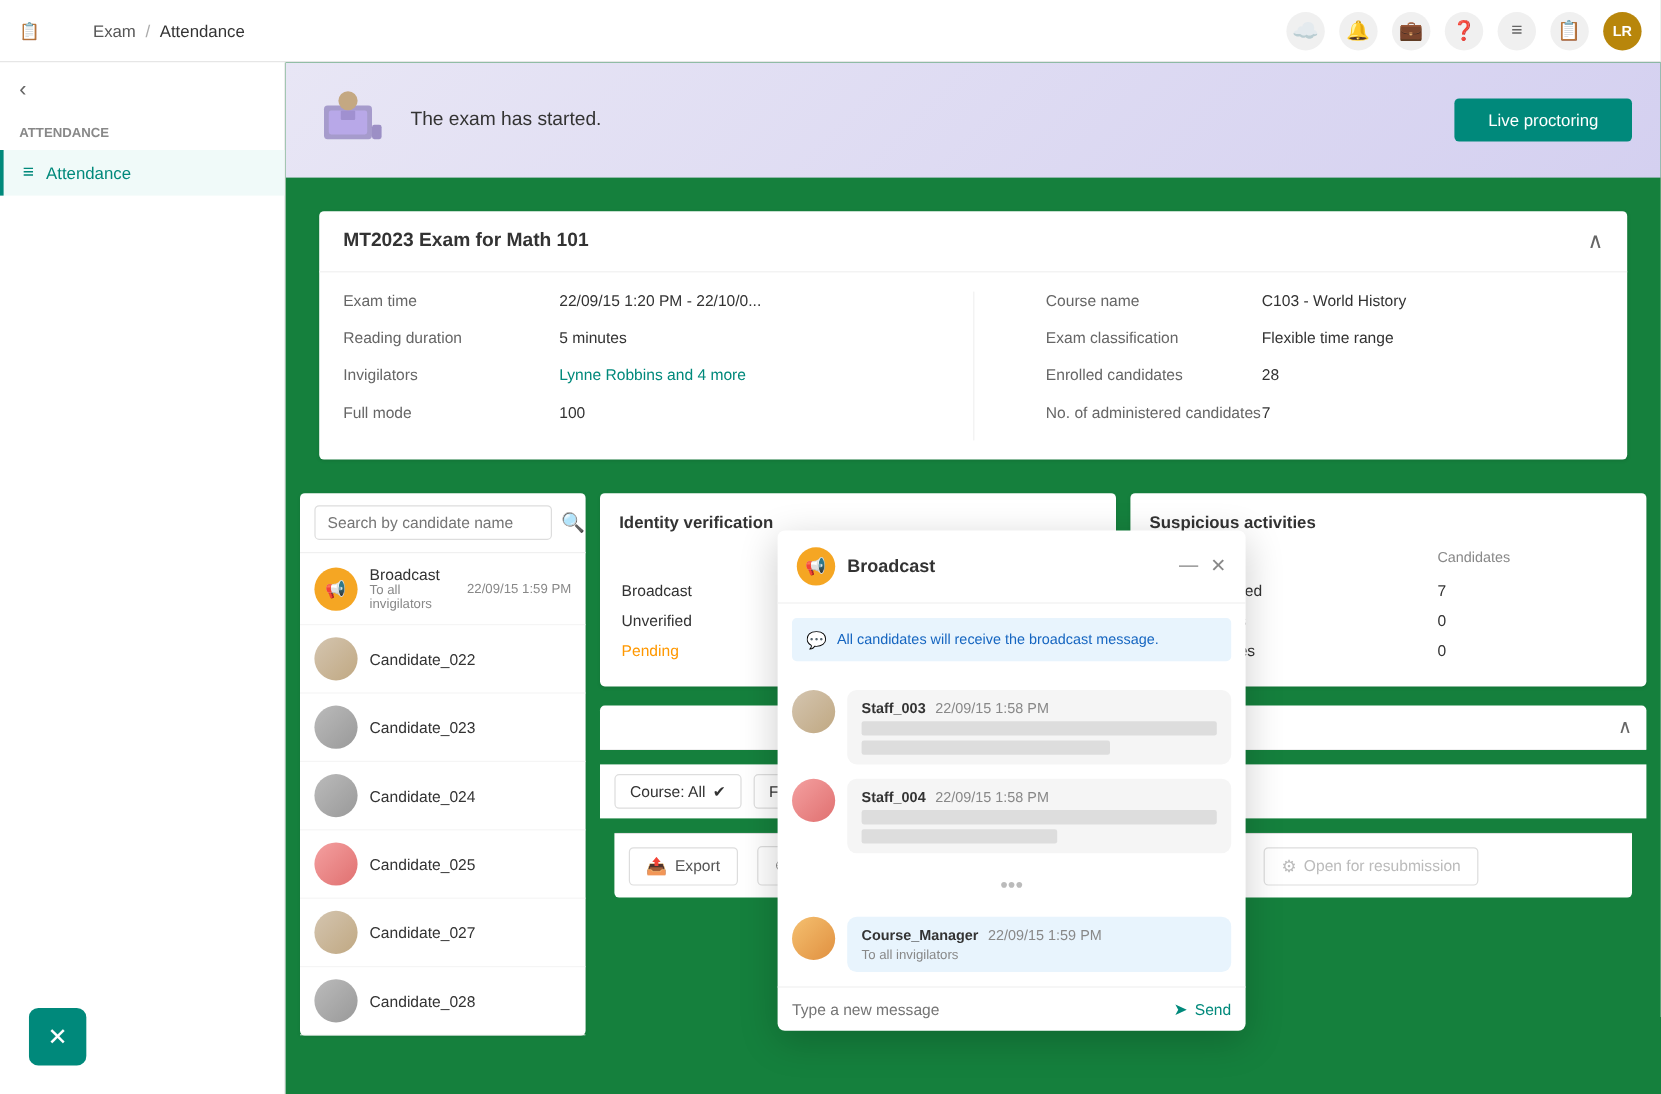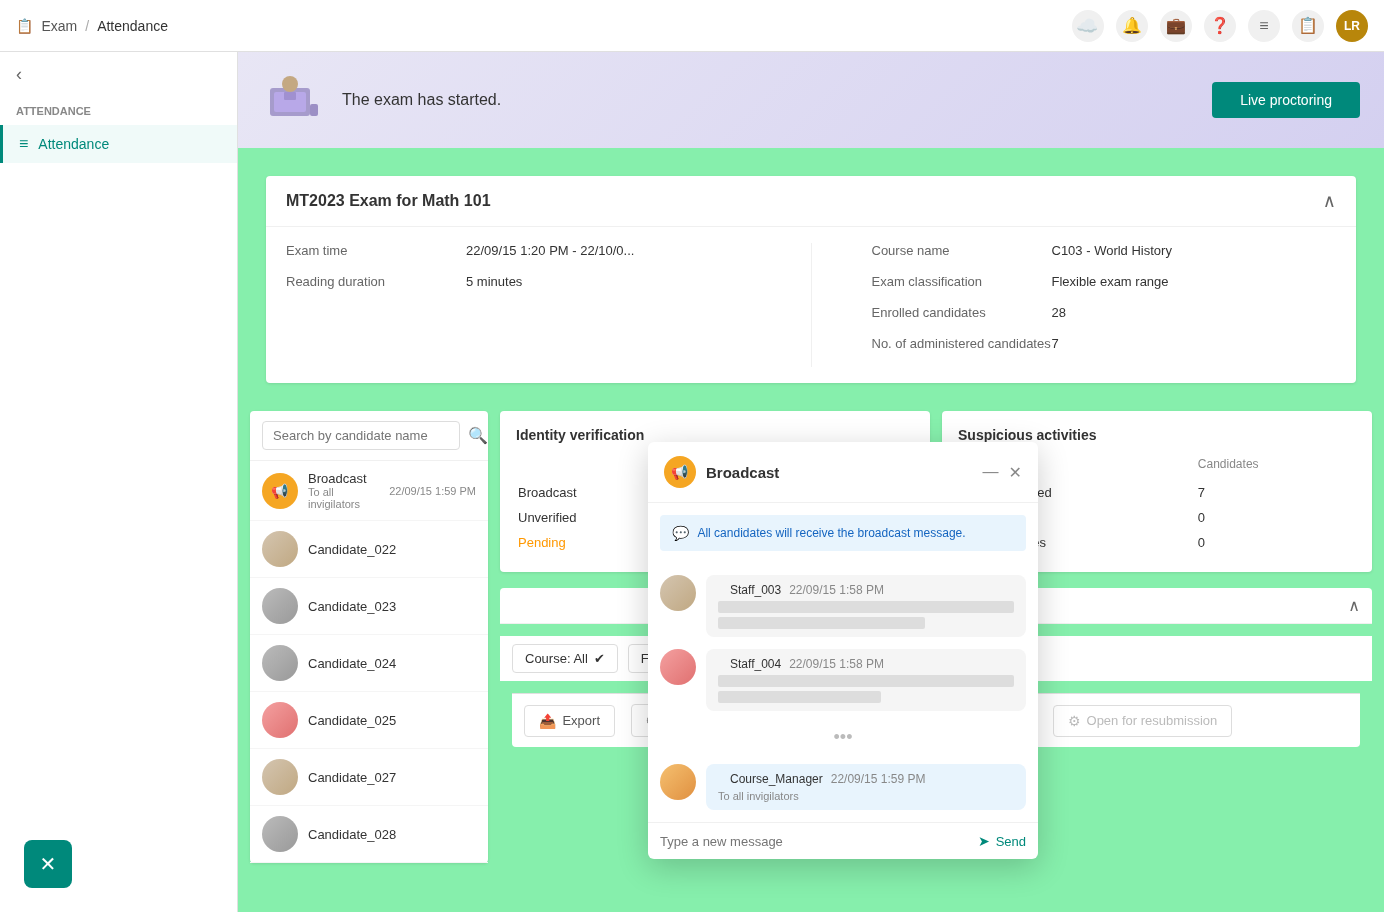--- a/index.html
+++ b/index.html
@@ -23,21 +23,21 @@
 
     
     .sidebar { width: 238px; background: #fff; border-right: 1px solid #e0e0e0; display: flex; flex-direction: column; }
     .sidebar-toggle { padding: 12px 16px; cursor: pointer; color: #666; font-size: 18px; }
     .sidebar-section-label { padding: 8px 16px; font-size: 11px; font-weight: 600; color: #888; text-transform: uppercase; }
     .sidebar-item { display: flex; align-items: center; gap: 10px; padding: 10px 16px; cursor: pointer; color: #333; border-left: 3px solid transparent; }
     .sidebar-item.active { border-left: 3px solid #00897b; background: #f0faf9; color: #00897b; font-weight: 500; }
     .sidebar-item-icon { font-size: 16px; }
 
     
-    .content { flex: 1; overflow-y: auto; padding: 0; background: #86efac; position: relative; }
+    .content { flex: 1; overflow-y: auto; padding: 0; background: #15803d; position: relative; }
 
     
     .exam-banner {
       background: linear-gradient(135deg, #e8e6f5 0%, #d4d0f0 100%);
       padding: 16px 24px; display: flex; align-items: center; justify-content: space-between;
       margin: 0;
     }
     .banner-left { display: flex; align-items: center; gap: 16px; }
     .banner-icon { width: 64px; height: 64px; }
     .live-proctoring-btn {
@@ -106,21 +106,21 @@
     .modal-title { font-size: 15px; font-weight: 600; color: #333; }
     .modal-controls { display: flex; gap: 10px; }
     .modal-ctrl-btn { background: none; border: none; cursor: pointer; color: #888; font-size: 16px; }
     .broadcast-notice { background: #e8f4fd; margin: 12px; border-radius: 4px; padding: 10px 12px; display: flex; align-items: center; gap: 8px; font-size: 12px; color: #1565c0; }
     .broadcast-notice-icon { font-size: 14px; }
     .messages-area { padding: 12px; display: flex; flex-direction: column; gap: 12px; max-height: 280px; overflow-y: auto; }
     .message-row { display: flex; gap: 10px; }
     .msg-avatar { width: 36px; height: 36px; border-radius: 50%; background: #ccc; flex-shrink: 0; }
     .msg-bubble { background: #f5f5f5; border-radius: 8px; padding: 8px 12px; flex: 1; }
     .msg-header { display: flex; gap: 8px; align-items: baseline; margin-bottom: 4px; }
-    .msg-name { font-size: 12px; font-weight: 400; color: #333; margin-left: 12px; }
+    .msg-name { font-size: 12px; font-weight: 700; color: #333; }
     .msg-time { font-size: 12px; color: #888; }
     .msg-text { font-size: 12px; color: #555; height: 12px; background: #ddd; border-radius: 2px; }
     .msg-text-2 { font-size: 12px; color: #555; height: 12px; background: #ddd; border-radius: 2px; margin-top: 4px; width: 70%; }
     .msg-to-all { font-size: 11px; color: #888; }
     .msg-dots { text-align: center; color: #bbb; font-size: 18px; padding: 4px; }
     .modal-input-row { padding: 10px 12px; border-top: 1px solid #f0f0f0; display: flex; align-items: center; gap: 8px; }
     .modal-input { flex: 1; border: none; outline: none; font-size: 13px; color: #333; background: transparent; }
     .send-btn { display: flex; align-items: center; gap: 6px; background: none; border: none; cursor: pointer; color: #00897b; font-size: 13px; font-weight: 500; }
     .send-icon { font-size: 14px; }
 
@@ -138,21 +138,21 @@
     .avatar-light { background: linear-gradient(135deg, #d4c5b0, #c0a882); }
     .avatar-pink { background: linear-gradient(135deg, #f4a0a0, #e07070); }
     .avatar-orange { background: linear-gradient(135deg, #f5c070, #e09040); }
   </style>
 </head>
 <body>
 
 <div class="top-nav">
   <div class="top-nav-left">
     <span>📋</span>
-    <span style="cursor:pointer; color:#555;">Exam</span>
+    <span style="cursor:pointer; color:#555;margin-left:36px;">Exam</span>
     <span class="breadcrumb-sep">/</span>
     <span class="breadcrumb-active">Attendance</span>
   </div>
   <div class="top-nav-right">
     <div class="nav-icon" style="font-size:18px;">☁️</div>
     <div class="nav-icon">🔔</div>
     <div class="nav-icon">💼</div>
     <div class="nav-icon">❓</div>
     <div class="nav-icon">≡</div>
     <div class="nav-icon">📋</div>
@@ -196,30 +196,38 @@
       <div class="exam-card-body">
         <div class="exam-info-col">
           <div class="exam-info-row">
             <span class="exam-info-label">Exam time</span>
             <span class="exam-info-value">22/09/15 1:20 PM - 22/10/0...</span>
           </div>
           <div class="exam-info-row">
             <span class="exam-info-label">Reading duration</span>
             <span class="exam-info-value">5 minutes</span>
           </div>
+          <div class="exam-info-row">
+            <span class="exam-info-label">Invigilators</span>
+            <span class="exam-info-value link">Lynne Robbins and 4 more</span>
+          </div>
+          <div class="exam-info-row">
+            <span class="exam-info-label">Full mode</span>
+            <span class="exam-info-value">100</span>
+          </div>
         </div>
         <div style="width:1px; background:#f0f0f0; margin: 0 20px;"></div>
         <div class="exam-info-col">
           <div class="exam-info-row">
             <span class="exam-info-label">Course name</span>
             <span class="exam-info-value">C103 - World History</span>
           </div>
           <div class="exam-info-row">
             <span class="exam-info-label">Exam classification</span>
-            <span class="exam-info-value">Flexible exam range</span>
+            <span class="exam-info-value">Flexible time range</span>
           </div>
           <div class="exam-info-row">
             <span class="exam-info-label">Enrolled candidates</span>
             <span class="exam-info-value">28</span>
           </div>
           <div class="exam-info-row">
             <span class="exam-info-label">No. of administered candidates</span>
             <span class="exam-info-value">7</span>
           </div>
         </div>

